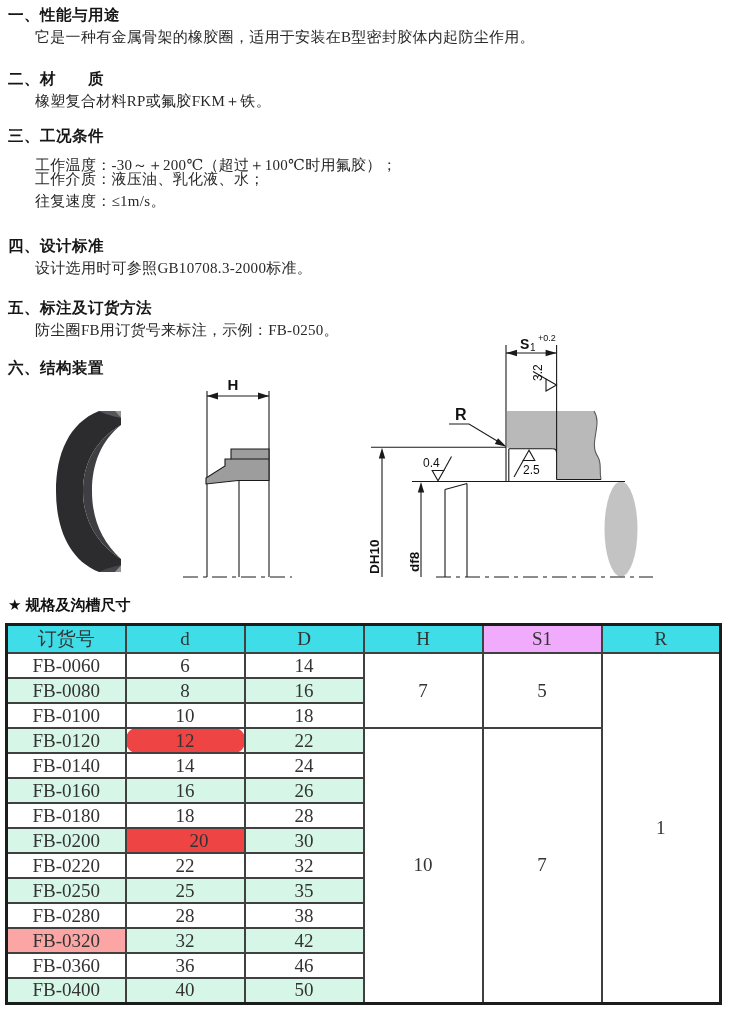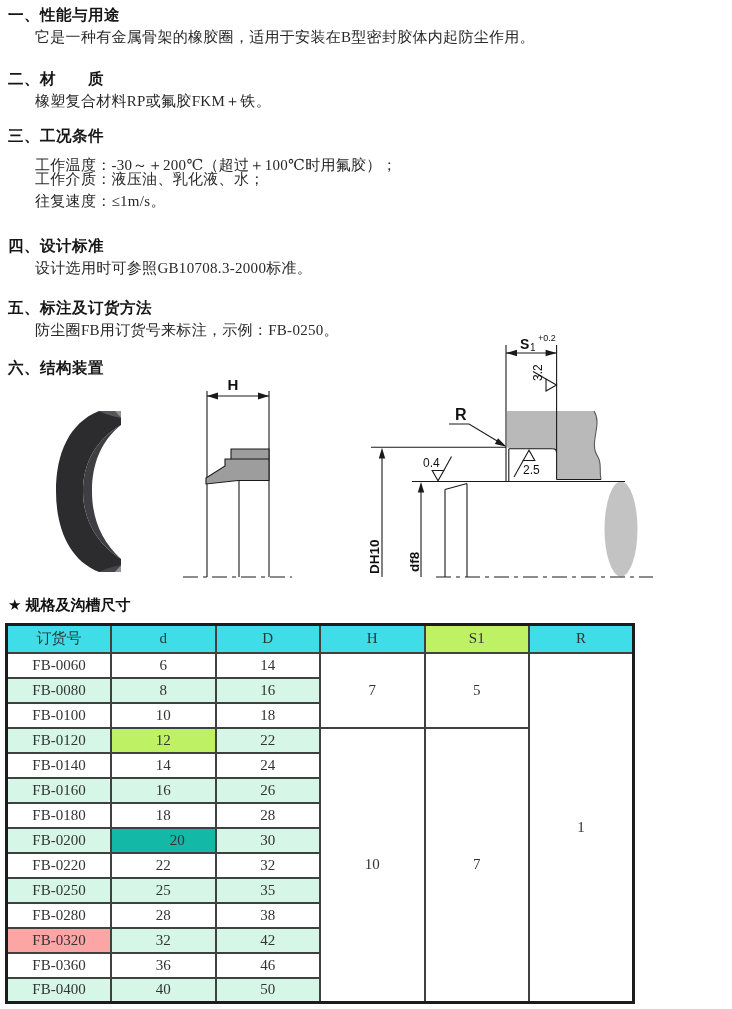--- a/index.html
+++ b/index.html
@@ -4,23 +4,23 @@
 <style>
   html,body{margin:0;padding:0;background:#fff;}
   .page{position:relative;width:732px;height:1009px;background:#ffffff;overflow:hidden;
         font-family:"Liberation Serif","DejaVu Serif",serif;color:#2a2a2a;}
   .abs{position:absolute;white-space:nowrap;}
   .sec-head{font-family:"Liberation Sans","DejaVu Sans",sans-serif;font-weight:bold;
             font-size:15.5px;color:#161616;letter-spacing:.5px;}
   .sec-line{font-size:15px;color:#282828;letter-spacing:.3px;}
   .tbl-title{font-family:"Liberation Sans","DejaVu Sans",sans-serif;font-weight:bold;
              font-size:15px;color:#111;}
-  table.spec{position:absolute;left:5px;top:623px;width:630px;height:381px;
+  table.spec{position:absolute;left:5px;top:623px;width:717px;height:381px;
              border-collapse:collapse;table-layout:fixed;
-             font-size:15px;color:#333;}
+             font-size:19px;color:#333;}
   table.spec th,table.spec td{border:2px solid #404040;text-align:center;vertical-align:middle;
              padding:0;font-weight:normal;}
   table.spec{border:3px solid #1c1c1c;}
   table.spec thead tr{height:28px;}
   table.spec tbody tr{height:25px;}
   svg text{font-family:"Liberation Sans","DejaVu Sans",sans-serif;}
 </style>
 </head>
 <body>
 
@@ -138,21 +138,21 @@
 
   <div class="abs tbl-title" style="left:8px;top:596px">★ 规格及沟槽尺寸</div>
 
   <table class="spec">
     <thead>
         <tr>
           <th style="background: rgb(62, 221, 232);">订货号</th>
           <th style="background: rgb(62, 221, 232);">d</th>
           <th style="background: rgb(62, 221, 232);">D</th>
           <th style="background: rgb(62, 221, 232);">H</th>
-          <th style="background: #bef264;">S1</th>
+          <th style="background: #f0abfc;">S1</th>
           <th style="background: rgb(62, 221, 232);">R</th>
         </tr>
       </thead>
     <tbody>
         <tr>
           <td>FB-0060</td>
           <td>6</td>
           <td>14</td>
           <td rowspan="3">7</td>
           <td rowspan="3">5</td>
@@ -163,21 +163,21 @@
           <td style="background: rgb(214, 247, 232);">8</td>
           <td style="background: rgb(214, 247, 232);">16</td>
         </tr>
         <tr>
           <td>FB-0100</td>
           <td>10</td>
           <td>18</td>
         </tr>
         <tr>
           <td style="background: rgb(214, 247, 232);">FB-0120</td>
-          <td style="background: #bef264;">12</td>
+          <td style="background: #ef4444; border-radius: 11px;">12</td>
           <td style="background: rgb(214, 247, 232);">22</td>
           <td rowspan="11">10</td>
           <td rowspan="11">7</td>
         </tr>
         <tr>
           <td>FB-0140</td>
           <td>14</td>
           <td>24</td>
         </tr>
         <tr>
@@ -185,21 +185,21 @@
           <td style="background: rgb(214, 247, 232);">16</td>
           <td style="background: rgb(214, 247, 232);">26</td>
         </tr>
         <tr>
           <td>FB-0180</td>
           <td>18</td>
           <td>28</td>
         </tr>
         <tr>
           <td style="background: rgb(214, 247, 232);">FB-0200</td>
-          <td style="background: #14b8a6; padding-left: 28px;">20</td>
+          <td style="background: #ef4444; padding-left: 28px;">20</td>
           <td style="background: rgb(214, 247, 232);">30</td>
         </tr>
         <tr>
           <td>FB-0220</td>
           <td>22</td>
           <td>32</td>
         </tr>
         <tr>
           <td style="background: rgb(214, 247, 232);">FB-0250</td>
           <td style="background: rgb(214, 247, 232);">25</td>

